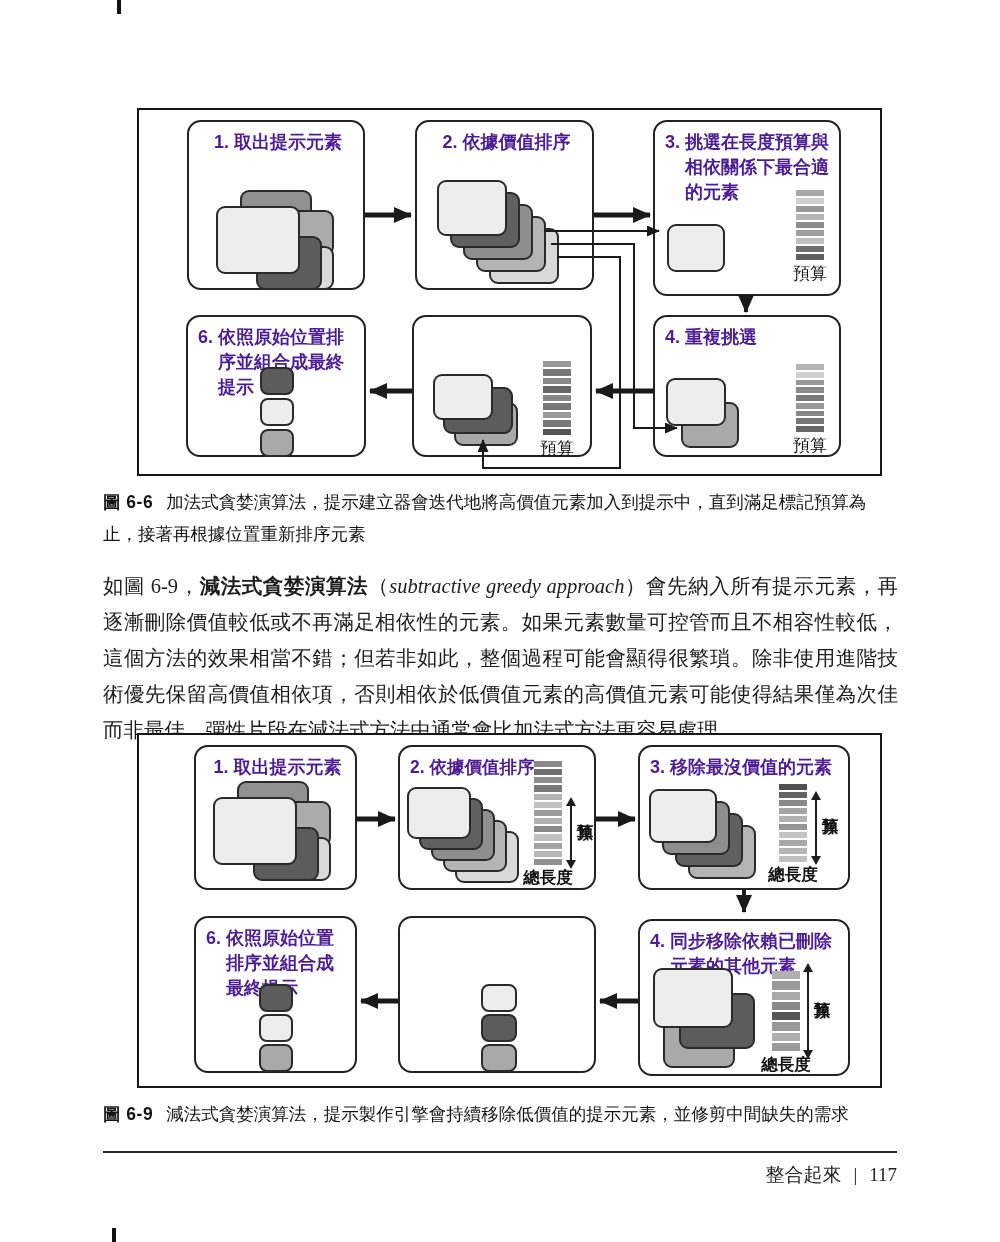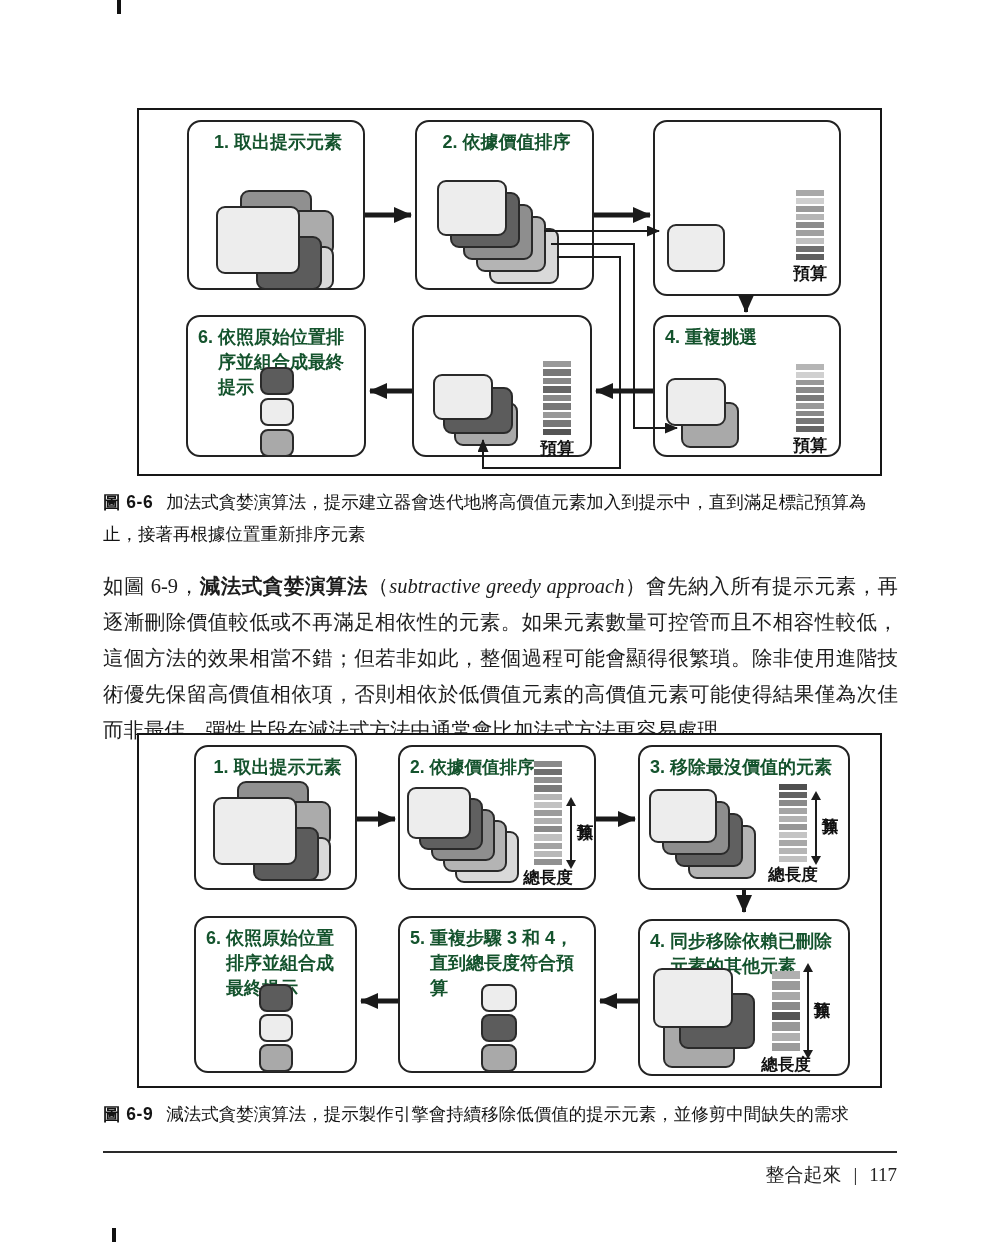--- a/index.html
+++ b/index.html
@@ -9,32 +9,32 @@
 
   
   .tick { position:absolute; background:#111; }
 
   
   .frame { position:absolute; border:2px solid #161616; background:#fff; }
 
   
   .node { position:absolute; border:2.5px solid #222; border-radius:14px; background:#fff; }
   .node-title { position:absolute; left:10px; top:8px; right:6px; font-size:18px; font-weight:600;
-                line-height:1.38; color:#14532d; padding-left:20px; text-indent:-20px; letter-spacing:0; }
+                line-height:1.38; color:#4c1d95; padding-left:20px; text-indent:-20px; letter-spacing:0; }
   .t-center { text-align:center; padding-left:0; text-indent:0; }
 
   
   .card { position:absolute; border:2px solid #2a2a2a; border-radius:9px; }
   .stack { position:absolute; }
   .sq { position:absolute; width:34px; height:28px; border:2px solid #2a2a2a; border-radius:8px; }
 
   
   .bar { position:absolute; display:flex; flex-direction:column; gap:2px; }
   .bar > div { flex:1; }
-  .blabel { position:absolute; font-size:17px; font-weight:700; text-align:center; color:#111; }
+  .blabel { position:absolute; font-size:17px; font-weight:400; text-align:center; color:#111; }
   .tlabel { position:absolute; font-size:16.5px; font-weight:600; text-align:center; color:#111; }
   .vlabel { position:absolute; writing-mode:vertical-rl; text-orientation:upright;
             font-size:16.5px; font-weight:600; color:#111; line-height:1; }
 
   
   .dbl { position:absolute; width:0; border-left:2.5px solid #1d1d1d; }
   .dbl::before { content:""; position:absolute; top:-9px; left:-6.2px; width:0; height:0;
                  border:5px solid transparent; border-bottom:9px solid #1d1d1d; }
   .dbl::after  { content:""; position:absolute; bottom:-9px; left:-6.2px; width:0; height:0;
                  border:5px solid transparent; border-top:9px solid #1d1d1d; }
@@ -85,20 +85,21 @@
       <div class="stack" style="left:20px;top:58px;width:130px;height:110px">
         <i class="card c-g3" style="left:52px;top:48px;width:70px;height:56px"></i>
         <i class="card c-g5" style="left:39px;top:36px;width:70px;height:56px"></i>
         <i class="card c-g4" style="left:26px;top:24px;width:70px;height:56px"></i>
         <i class="card c-g6" style="left:13px;top:12px;width:70px;height:56px"></i>
         <i class="card c-light" style="left:0;top:0;width:70px;height:56px"></i>
       </div>
     </div>
 
     <div class="node" style="left:514px;top:10px;width:188px;height:176px">
+      <div class="node-title">3. 挑選在長度預算與相依關係下最合適的元素</div>
       <i class="card c-light" style="left:12px;top:102px;width:58px;height:48px"></i>
       <div class="bar" style="left:141px;top:68px;width:28px;height:70px">
           <div style="background: rgb(168, 168, 168);"></div>
           <div style="background: rgb(207, 207, 207);"></div>
           <div style="background: rgb(154, 154, 154);"></div>
           <div style="background: rgb(181, 181, 181);"></div>
           <div style="background: rgb(140, 140, 140);"></div>
           <div style="background: rgb(160, 160, 160);"></div>
           <div style="background: rgb(192, 192, 192);"></div>
           <div style="background: rgb(112, 112, 112);"></div>
@@ -248,21 +249,20 @@
     </div>
 
     <div class="node" style="left:55px;top:181px;width:163px;height:157px">
       <div class="node-title">6. 依照原始位置排序並組合成最終提示</div>
       <i class="sq c-dark" style="left:63px;top:66px"></i>
       <i class="sq c-light" style="left:63px;top:96px"></i>
       <i class="sq c-gray" style="left:63px;top:126px"></i>
     </div>
 
     <div class="node" style="left:259px;top:181px;width:198px;height:157px">
-      <div class="node-title">5. 重複步驟 3 和 4，直到總長度符合預算</div>
       <i class="sq c-light" style="left:81px;top:66px;width:36px"></i>
       <i class="sq c-dark" style="left:81px;top:96px;width:36px"></i>
       <i class="sq c-gray" style="left:81px;top:126px;width:36px"></i>
     </div>
 
     <div class="node" style="left:499px;top:184px;width:212px;height:157px">
       <div class="node-title">4. 同步移除依賴已刪除元素的其他元素</div>
       <div class="stack" style="left:13px;top:47px;width:110px;height:108px">
         <i class="card c-gray" style="left:10px;top:48px;width:72px;height:52px"></i>
         <i class="card c-dark" style="left:26px;top:25px;width:76px;height:56px"></i>

